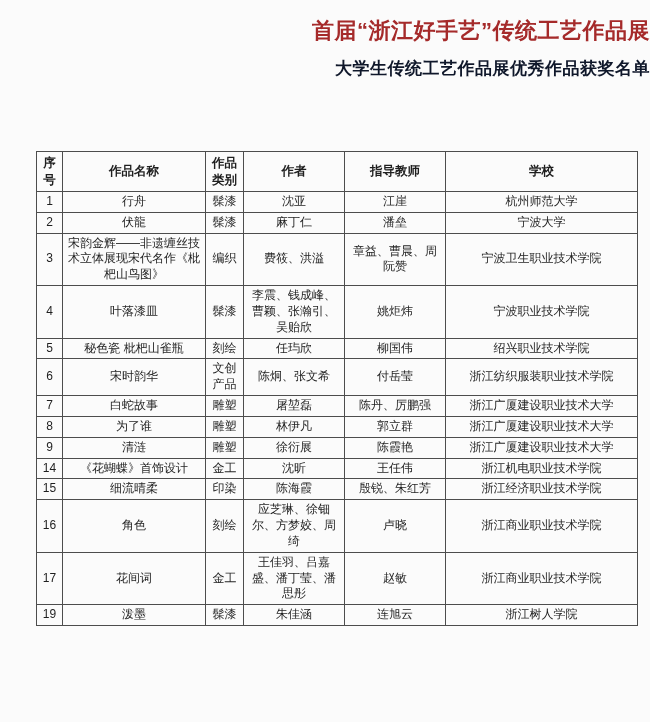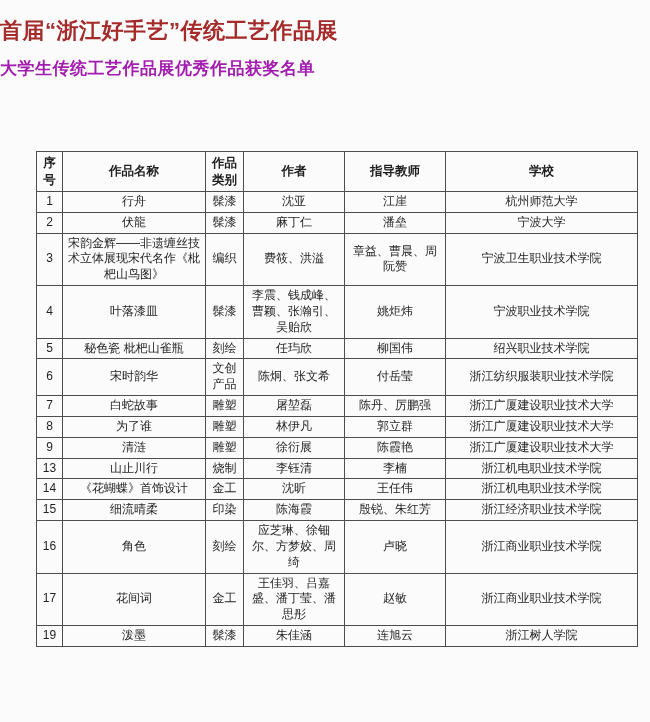--- a/index.html
+++ b/index.html
@@ -3,21 +3,21 @@
 <meta charset="utf-8">
 <style>
   html,body{margin:0;padding:0;}
   body{
     width:650px;height:722px;
     background:#fbfbfb;
     font-family:"Liberation Sans","DejaVu Sans",sans-serif;
     color:#1f1f1f;
     overflow:hidden;
   }
-  .doc-header{text-align:left;}
+  .doc-header{text-align:right;padding-left:24px;}
   .doc-title{
     margin:0;padding-top:16px;
     font-size:22px;font-weight:bold;
     letter-spacing:0.5px;
   }
   .doc-subtitle{
     margin:0;padding-top:11px;
     font-size:17px;font-weight:bold;
     letter-spacing:0.5px;
   }
@@ -47,21 +47,21 @@
   col.c-cat{width:38px;}
   col.c-author{width:101px;}
   col.c-teacher{width:101px;}
   col.c-school{width:192px;}
 </style>
 </head>
 <body>
 
 <div class="doc-header">
   <h1 class="doc-title" style="color: rgb(165, 42, 42);">首届“浙江好手艺”传统工艺作品展</h1>
-  <h2 class="doc-subtitle" style="color: #a21caf;">大学生传统工艺作品展优秀作品获奖名单</h2>
+  <h2 class="doc-subtitle" style="color: #0f172a;">大学生传统工艺作品展优秀作品获奖名单</h2>
 </div>
 
 <table class="award-table">
   <colgroup>
     <col class="c-no">
       <col class="c-work">
       <col class="c-cat">
     <col class="c-author">
       <col class="c-teacher">
       <col class="c-school">
@@ -143,28 +143,20 @@
       </tr>
       <tr>
         <td>9</td>
         <td>清涟</td>
         <td>雕塑</td>
         <td>徐衍展</td>
         <td>陈霞艳</td>
         <td>浙江广厦建设职业技术大学</td>
       </tr>
       <tr>
-        <td>13</td>
-        <td>山止川行</td>
-        <td>烧制</td>
-        <td>李钰清</td>
-        <td>李楠</td>
-        <td>浙江机电职业技术学院</td>
-      </tr>
-      <tr>
         <td>14</td>
         <td>《花蝴蝶》首饰设计</td>
         <td>金工</td>
         <td>沈昕</td>
         <td>王任伟</td>
         <td>浙江机电职业技术学院</td>
       </tr>
       <tr>
         <td>15</td>
         <td>细流晴柔</td>

